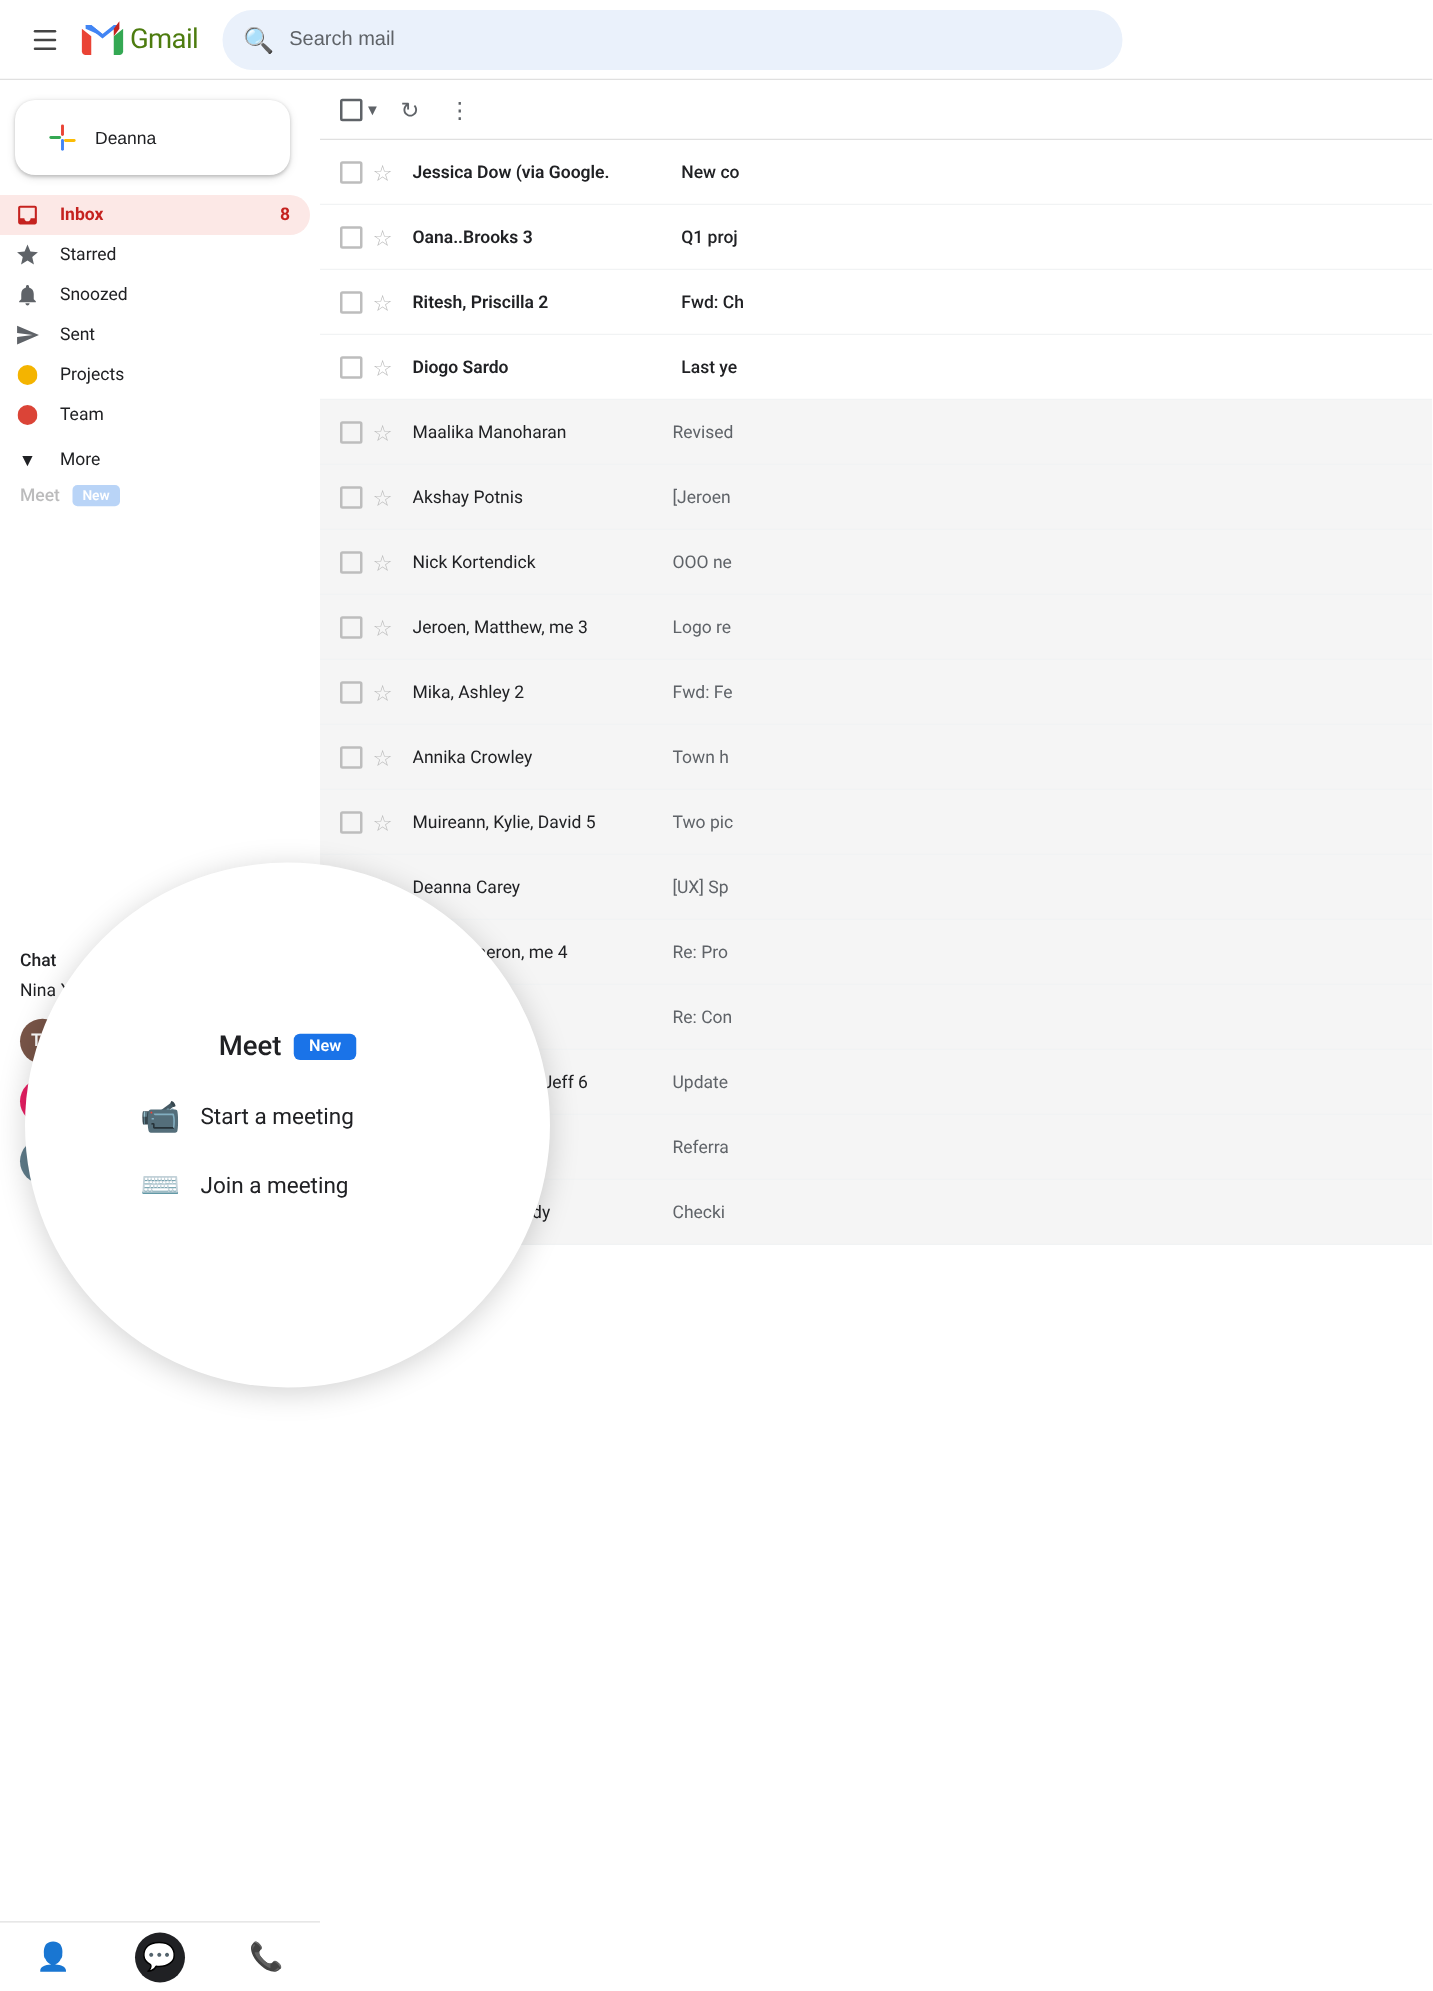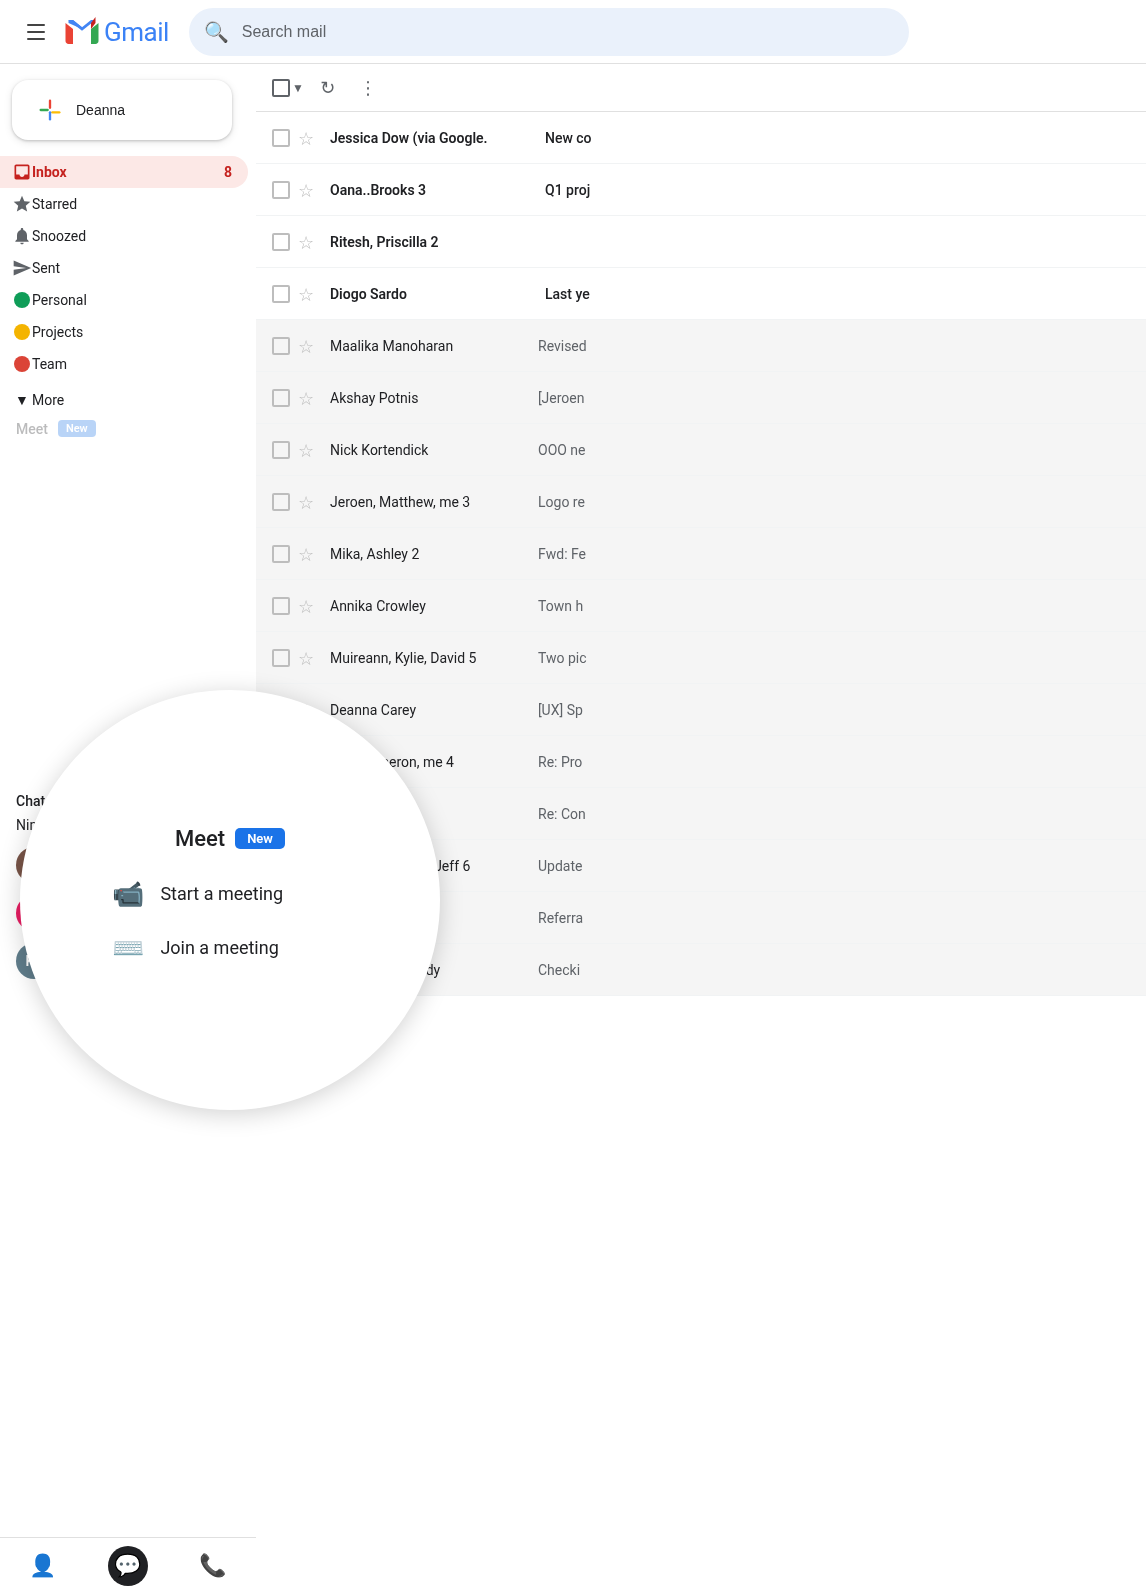--- a/index.html
+++ b/index.html
@@ -19,21 +19,21 @@
       display: flex; flex-direction: column; align-items: center; justify-content: center; gap: 5px;
       cursor: pointer; border-radius: 50%; border: none; background: none;
     }
     .hamburger-line { width: 18px; height: 2px; background: #444; border-radius: 1px; }
     .gmail-logo {
       display: flex; align-items: center; gap: 4px; margin-left: 8px; text-decoration: none;
     }
     .gmail-m {
       width: 36px; height: 36px;
     }
-    .gmail-text { font-size: 26px; color: #3b82f6; font-weight: 400; letter-spacing: -0.5px; }
+    .gmail-text { font-size: 22px; color: #4d7c0f; font-weight: 400; letter-spacing: -0.5px; }
     .search-bar {
       flex: 1;
       margin-left: 20px;
       max-width: 720px;
       height: 48px;
       background: #eaf1fb;
       border-radius: 24px;
       display: flex;
       align-items: center;
       padding: 0 16px;
@@ -72,21 +72,21 @@
       cursor: pointer;
       font-size: 14px;
       font-weight: 500;
       color: #202124;
       width: 220px;
     }
     .compose-plus {
       width: 28px; height: 28px;
     }
     .nav-item {
-      display: flex; align-items: center; 
+      display: flex; align-items: center; gap: 16px;
       padding: 4px 16px 4px 12px;
       height: 32px;
       border-radius: 0 16px 16px 0;
       cursor: pointer;
       font-size: 14px;
       color: #202124;
       margin-right: 8px;
       font-weight: 400;
       position: relative;
       justify-content: space-between;
@@ -326,28 +326,20 @@
 
     <div class="nav-item">
       <span class="nav-icon">
         <svg width="20" height="20" viewBox="0 0 24 24" fill="#5f6368">
             <path d="M2.01 21L23 12 2.01 3 2 10l15 2-15 2z"></path>
           </svg>
       </span>
       <span class="nav-label">Sent</span>
     </div>
 
-    <div class="nav-item">
-      <span class="nav-icon">
-        <svg width="16" height="16" viewBox="0 0 16 16">
-            <circle cx="8" cy="8" r="8" fill="#0f9d58"></circle>
-          </svg>
-      </span>
-      <span class="nav-label">Personal</span>
-    </div>
 
     <div class="nav-item">
       <span class="nav-icon">
         <svg width="16" height="16" viewBox="0 0 16 16">
             <circle cx="8" cy="8" r="8" fill="#f4b400"></circle>
           </svg>
       </span>
       <span class="nav-label">Projects</span>
     </div>
 
@@ -437,20 +429,21 @@
         <div class="email-row unread">
           <div class="email-checkbox"></div>
           <span class="email-star">☆</span>
           <span class="email-sender">Oana..Brooks 3</span>
           <span class="email-snippet">Q1 proj</span>
         </div>
         <div class="email-row unread">
           <div class="email-checkbox"></div>
           <span class="email-star">☆</span>
           <span class="email-sender">Ritesh, Priscilla 2</span>
+          <span class="email-snippet">Fwd: Ch</span>
         </div>
         <div class="email-row unread">
           <div class="email-checkbox"></div>
           <span class="email-star">☆</span>
           <span class="email-sender">Diogo Sardo</span>
           <span class="email-snippet">Last ye</span>
         </div>
         <div class="email-row read">
           <div class="email-checkbox"></div>
           <span class="email-star">☆</span>

